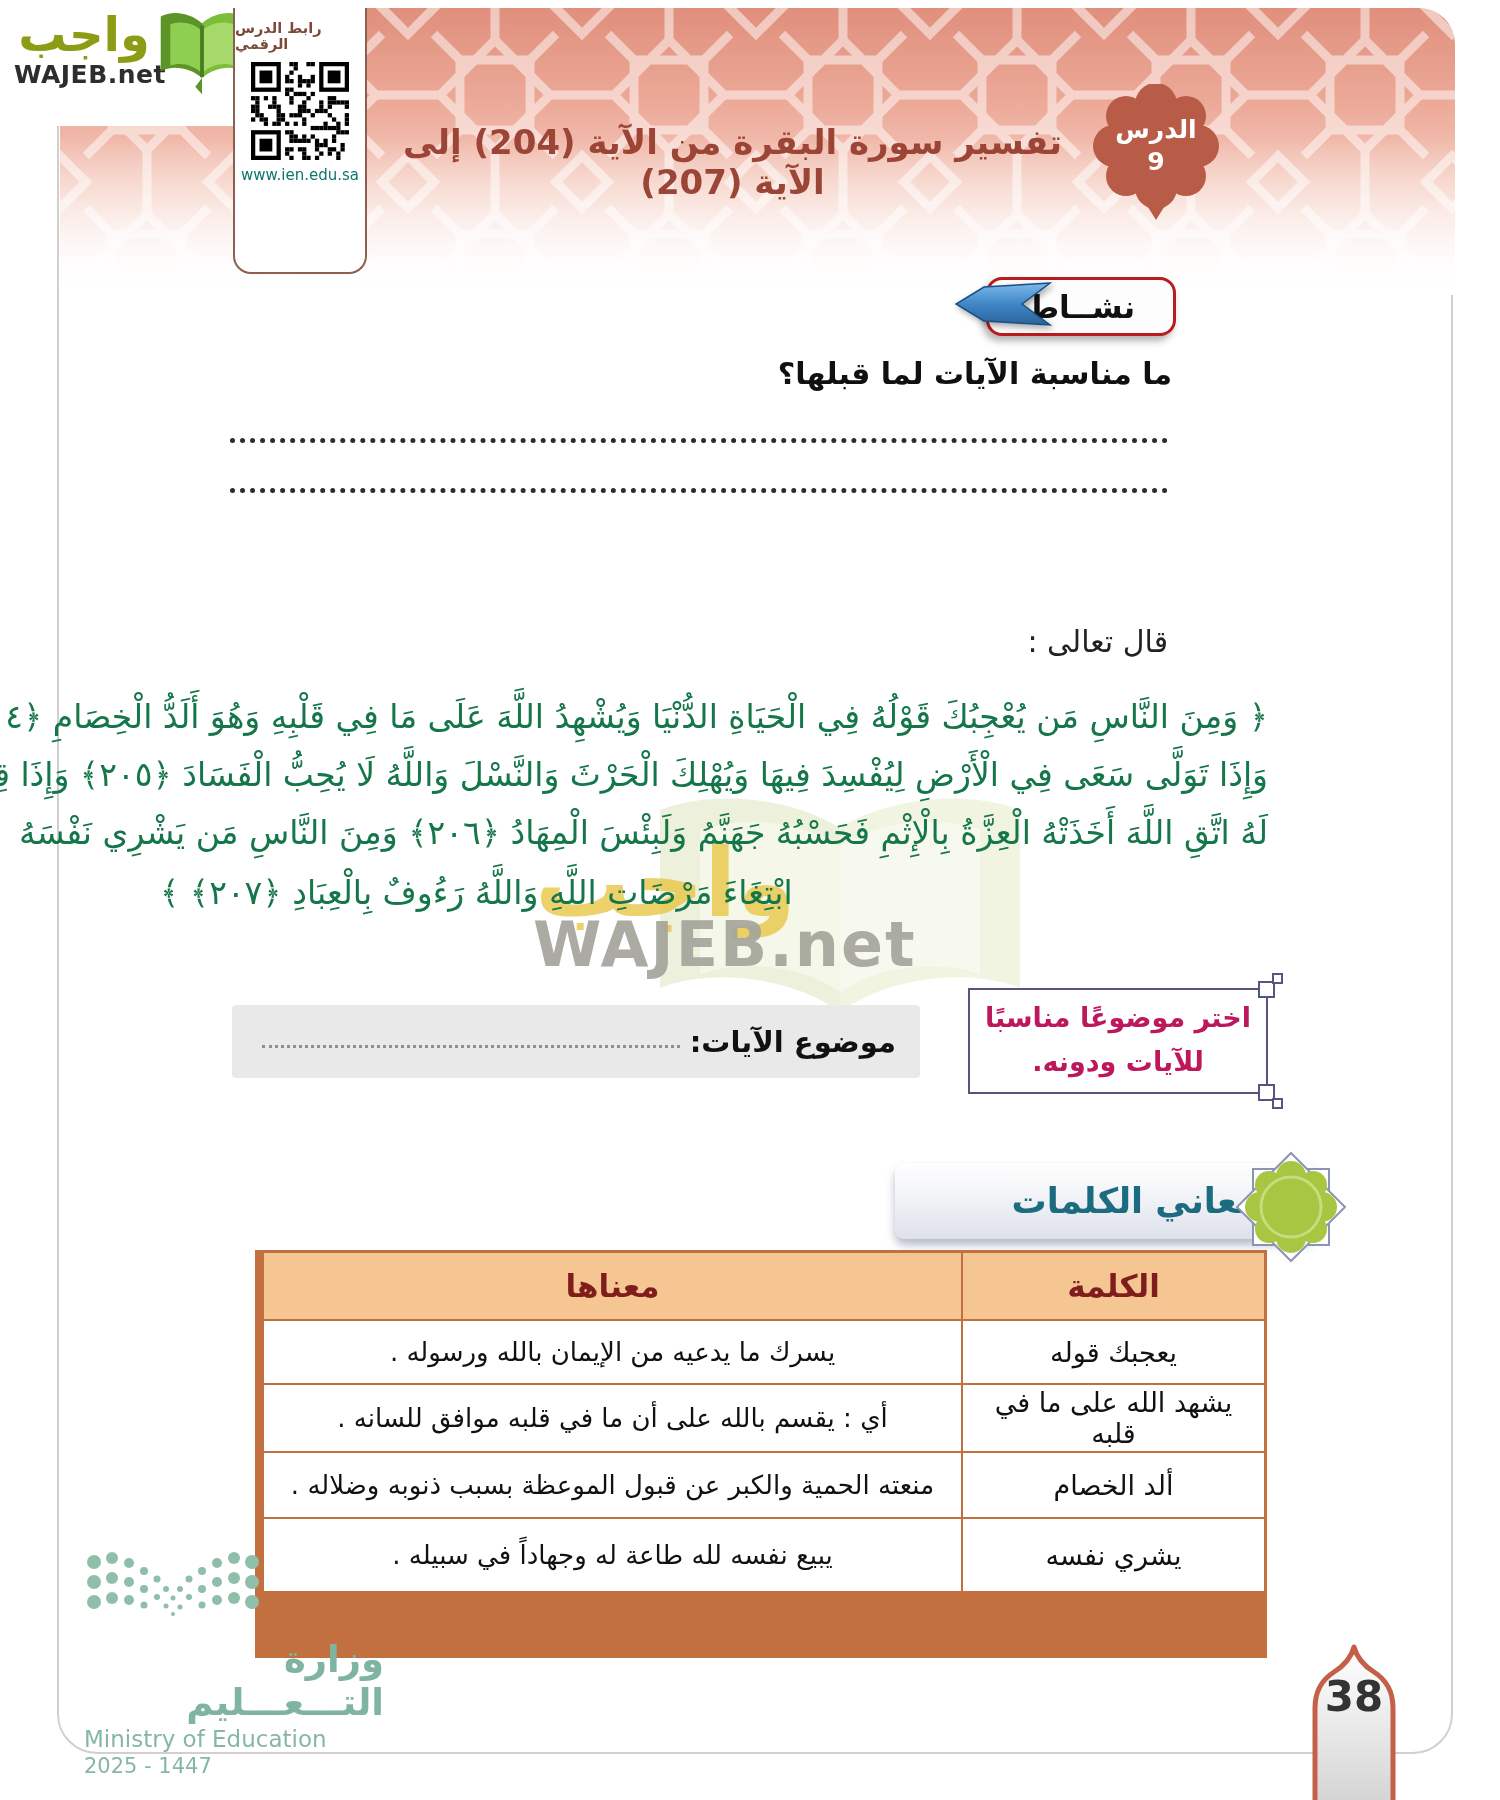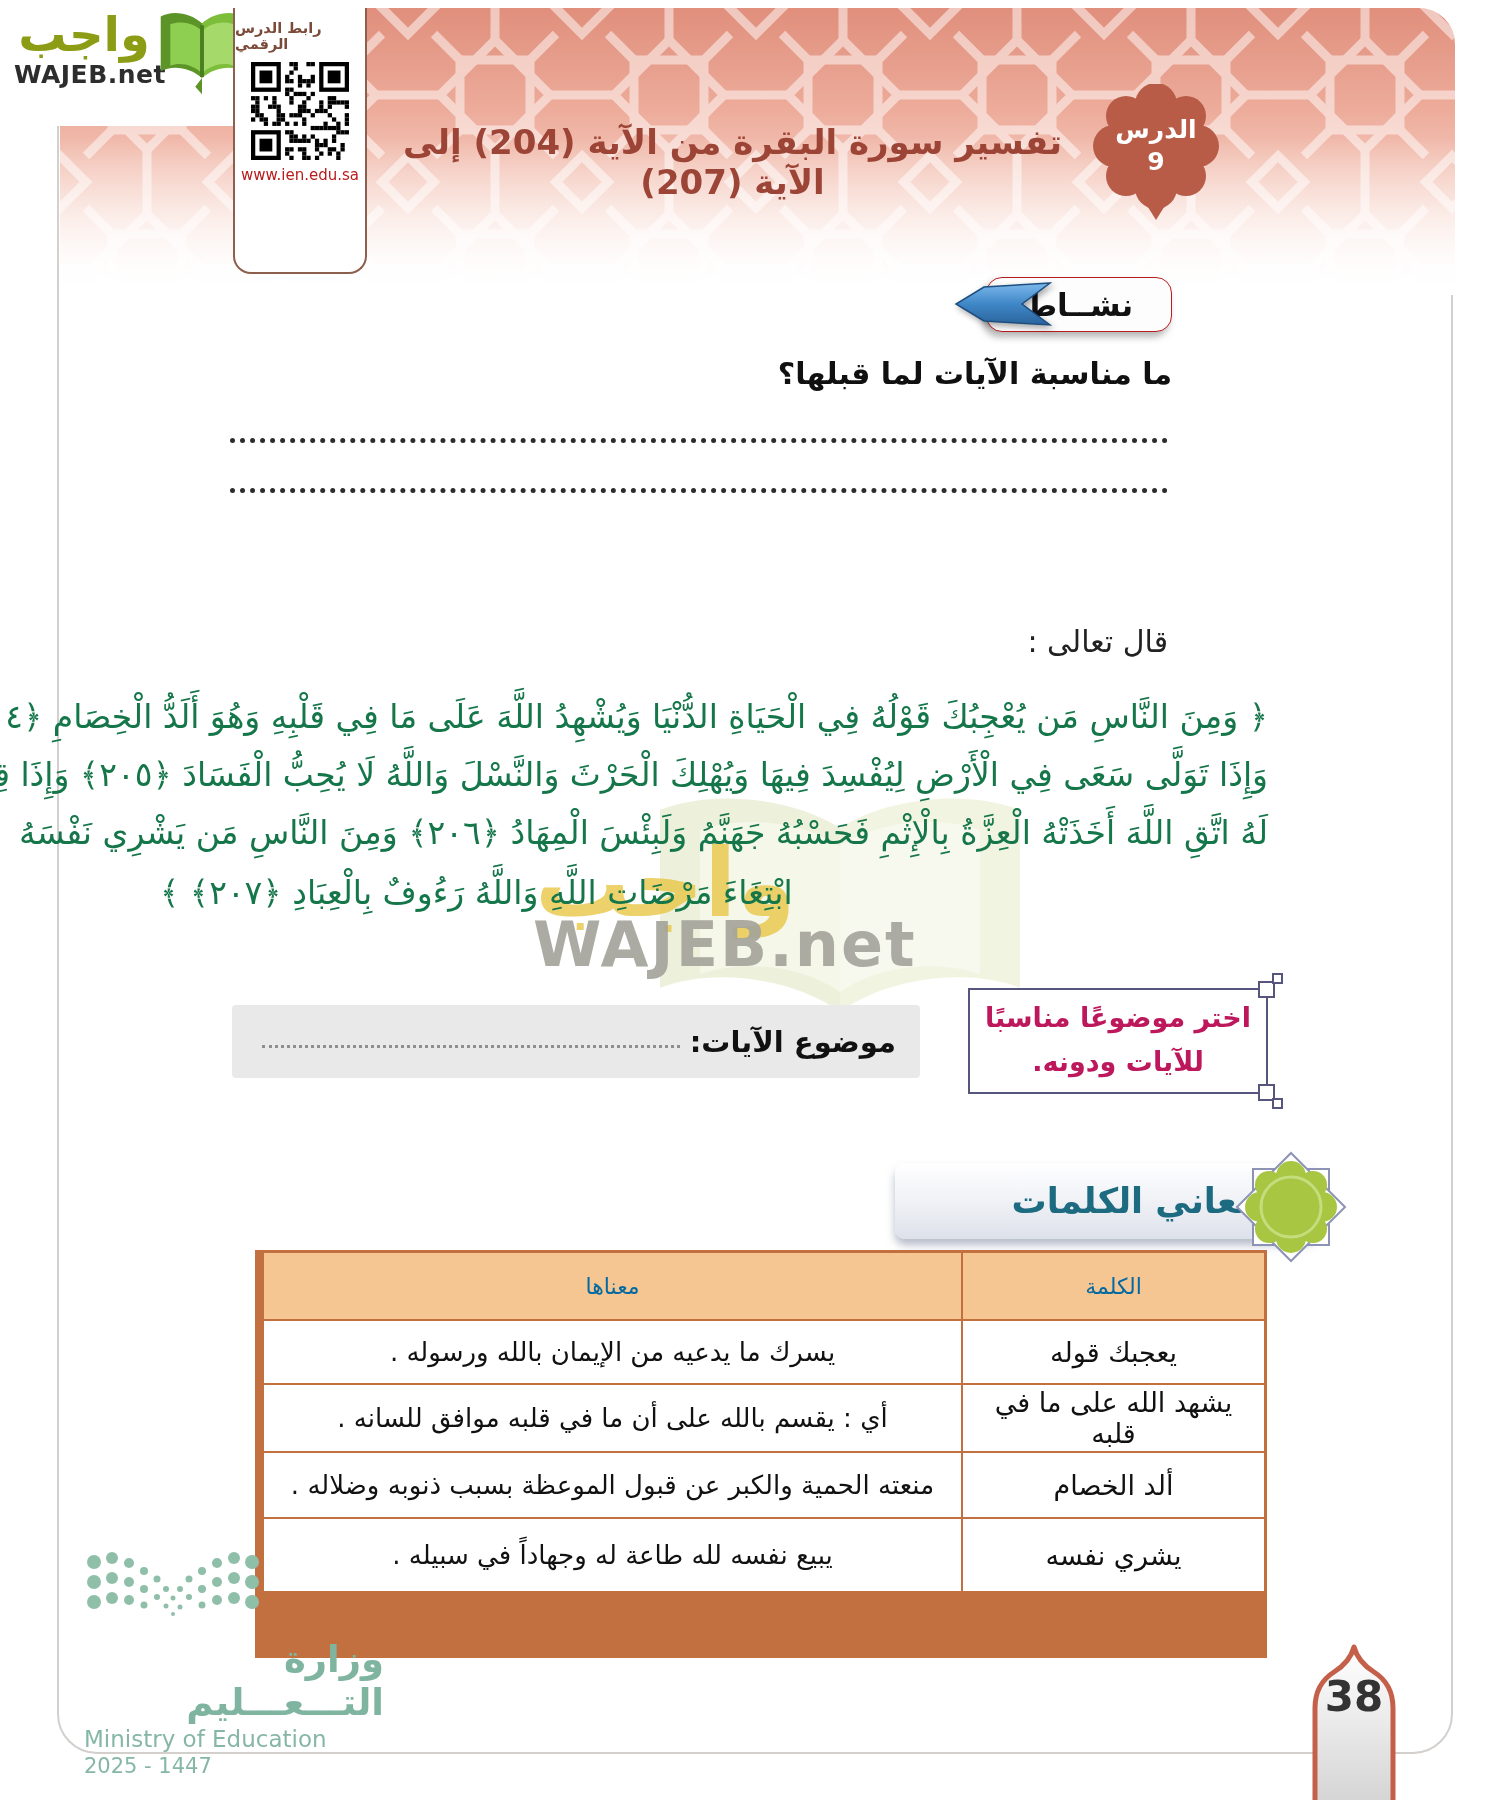--- a/index.html
+++ b/index.html
@@ -16,34 +16,34 @@
   #logo-patch{left:0;top:0;width:248px;height:126px;background:#fff;z-index:3;}
   #wajeb-logo{left:14px;top:8px;width:230px;height:110px;z-index:4;display:flex;align-items:flex-start;}
   .wj-txt{width:140px;text-align:center;}
   .wj-ar{font-size:48px;font-weight:bold;color:#8d9c15;line-height:52px;}
   .wj-en{font-size:25px;font-weight:bold;color:#2d2d2d;letter-spacing:.5px;}
 
   #qr-card{left:233px;top:8px;width:130px;height:264px;background:#fff;z-index:4;
            border:2px solid #8d5f4e;border-top:none;border-radius:0 0 18px 18px;
            display:flex;flex-direction:column;align-items:center;}
   .qr-title{margin-top:12px;font-size:14.5px;font-weight:bold;color:#7b4a39;}
-  .qr-url{margin-top:6px;font-size:15px;color:#b91c1c;}
+  .qr-url{margin-top:6px;font-size:15px;color:#0f766e;}
   #qr-svg{margin-top:10px;background:#fff;}
 
   #page-title{left:385px;top:122px;width:695px;text-align:center;font-size:34px;font-weight:bold;
               color:#9c4537;z-index:4;direction:rtl;}
 
   #lesson-badge{left:1090px;top:84px;width:132px;height:136px;z-index:4;}
   #lesson-badge .bdg-txt{position:absolute;left:0;top:30px;width:132px;text-align:center;color:#fff;
        font-weight:bold;font-size:25px;line-height:32px;}
 
   
   #activity-tab{left:948px;top:276px;width:222px;height:56px;z-index:5;}
   #activity-pill{position:absolute;left:38px;top:1px;width:184px;height:53px;background:#fdfdfd;
-      border:1px solid #b91c1c;border-radius:16px;box-shadow:-3px 5px 7px rgba(90,90,90,.45);
+      border:3px solid #b91c1c;border-radius:16px;box-shadow:-3px 5px 7px rgba(90,90,90,.45);
       display:flex;align-items:center;justify-content:center;}
   #activity-pill span{font-size:31px;font-weight:bold;color:#111;direction:rtl;}
   #activity-arrow{position:absolute;left:0;top:0;filter:drop-shadow(2px 3px 3px rgba(0,0,0,.35));}
 
   #activity-question{left:234px;top:356px;width:938px;text-align:right;direction:rtl;
       font-size:30px;font-weight:bold;color:#101010;z-index:4;}
   .answer-line{left:230px;width:938px;height:36px;border-bottom:5px dotted #2c2c2c;z-index:4;}
 
   #qala-text{left:890px;top:624px;width:278px;text-align:right;direction:rtl;font-size:30px;
       color:#222;z-index:4;}
@@ -78,21 +78,21 @@
       box-shadow:0 6px 9px rgba(110,120,150,.5);display:flex;align-items:center;justify-content:center;}
   #meanings-title{font-size:35px;font-weight:bold;color:#1d6b80;direction:rtl;padding-left:60px;}
   #meanings-rosette{left:1232px;top:1148px;z-index:5;}
 
   
   #meanings-table{left:255px;top:1250px;width:1008px;border:2px solid #c27040;z-index:4;
       display:grid;grid-template-columns:303px 699px;grid-template-rows:68px 64px 68px 66px 74px 64px;
       direction:rtl;background:#c27040;grid-gap:0;}
   .tcell{background:#fff;border:1px solid #c27040;display:flex;align-items:center;justify-content:center;
       direction:rtl;padding:0 14px;box-sizing:border-box;text-align:center;}
-  .thead{background:#f5c592;font-size:22px;font-weight:normal;color:#0369a1;}
+  .thead{background:#f5c592;font-size:31px;font-weight:bold;color:#7f1d1d;}
   .tword{font-size:27px;color:#111;}
   .tmean{font-size:26px;color:#111;}
 
   
   #ministry{left:84px;top:1550px;width:300px;z-index:4;}
   #ministry-name-ar{margin-top:6px;font-size:37px;font-weight:bold;color:#7fb5a0;direction:rtl;text-align:right;}
   #ministry-name-en{margin-top:2px;font-size:23px;color:#86b7a6;}
   #ministry-year{margin-top:2px;font-size:21px;color:#86b7a6;}
 
   

